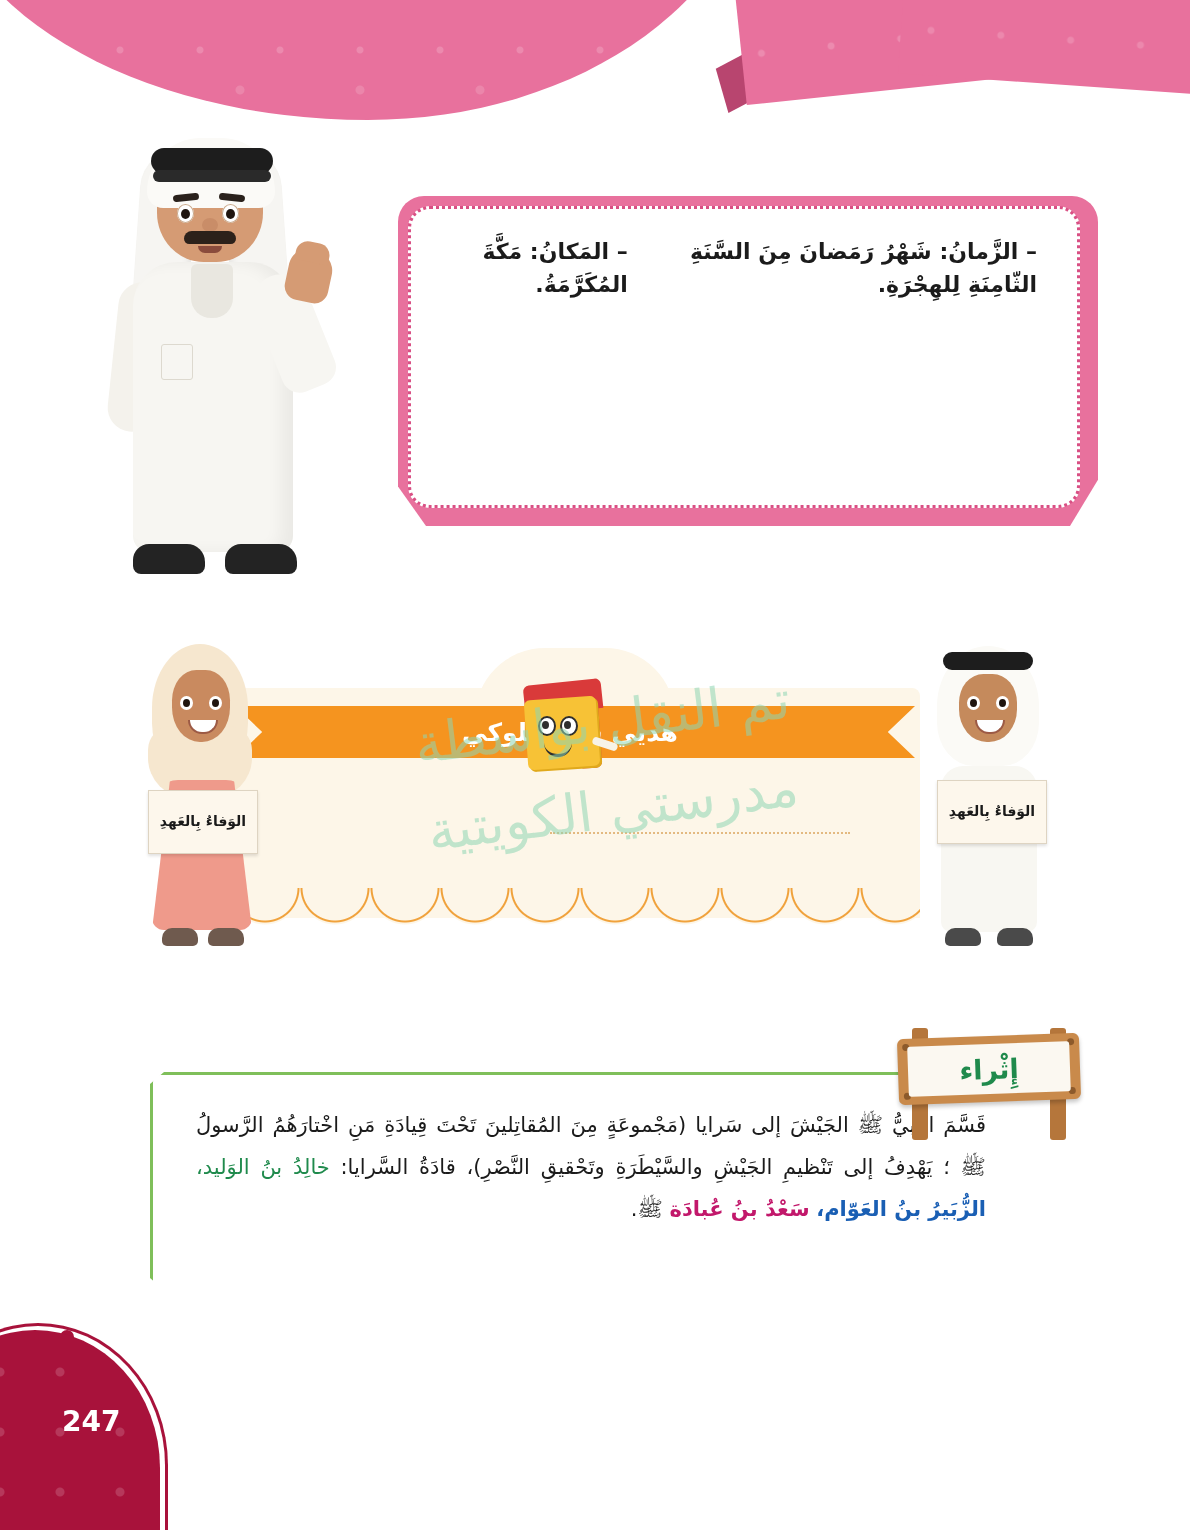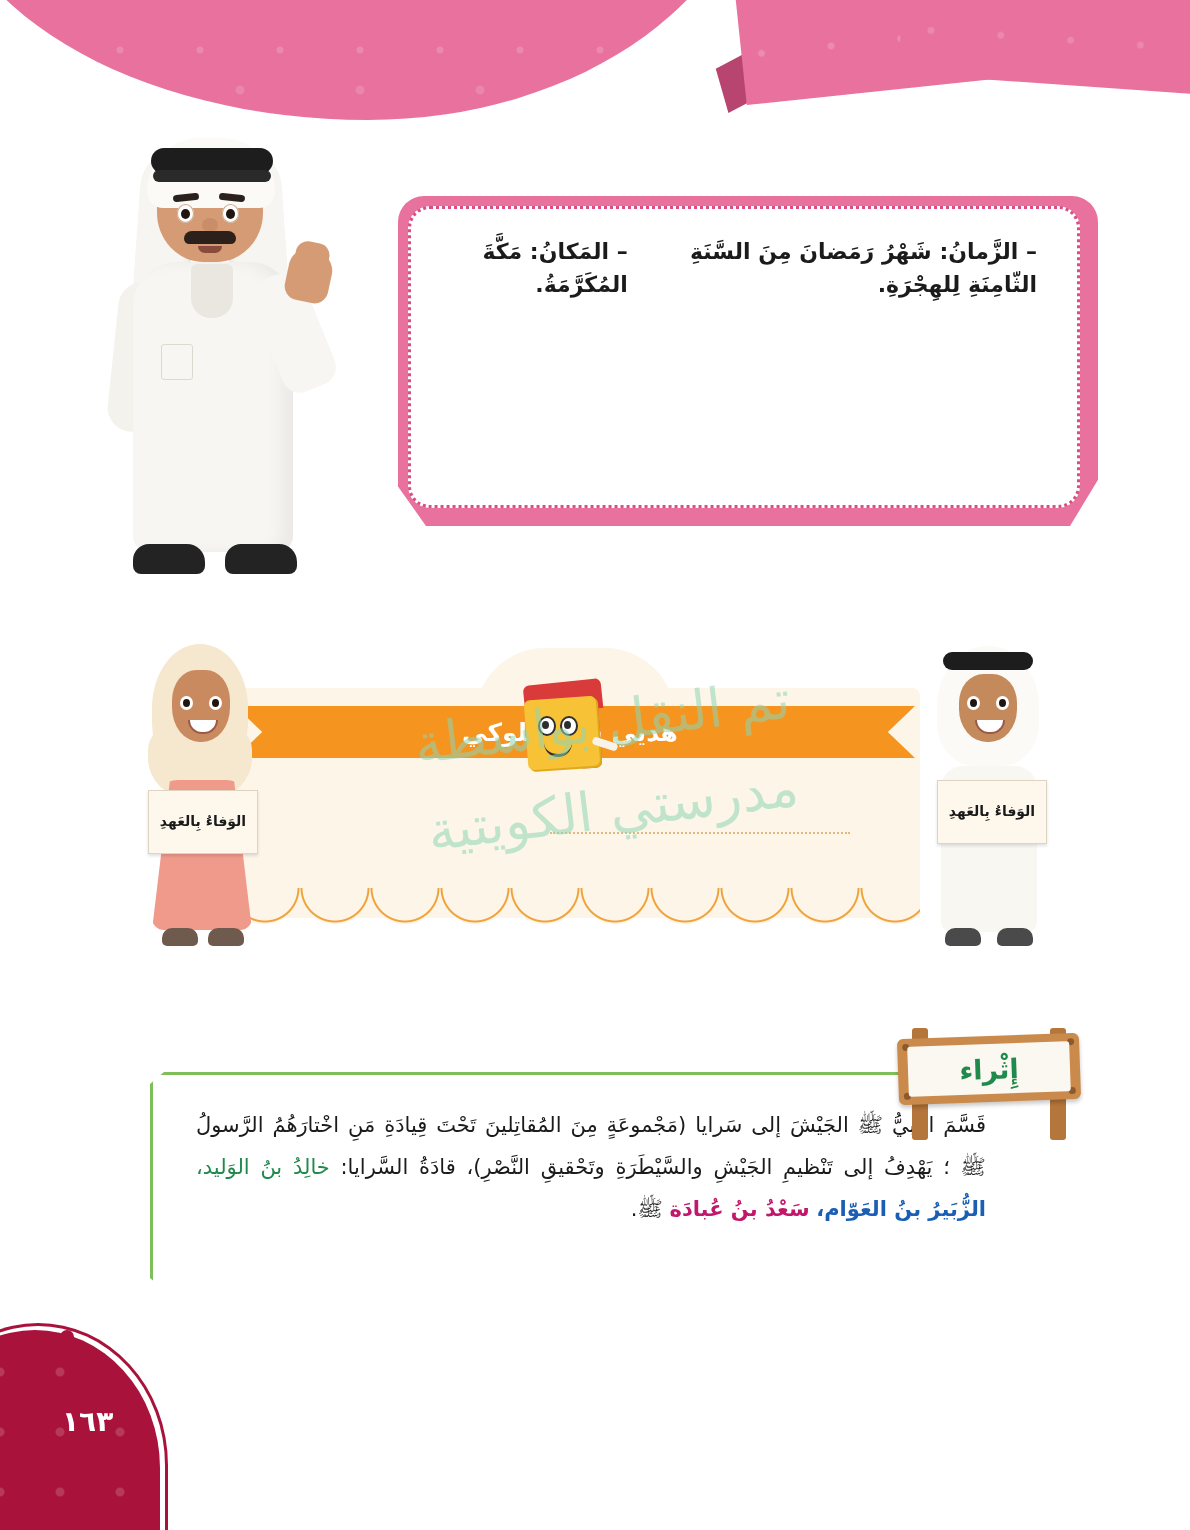--- a/index.html
+++ b/index.html
@@ -871,14 +871,14 @@
       <div class="sign-face">إِثْراء</div>
     </div>
   </div>
 </div>
 
 <div class="bottom-deco">
   <div class="bottom-spire"></div>
   <div class="bottom-outline"></div>
   <div class="bottom-dome"></div>
   <div class="bottom-dome-inner"></div>
-  <div class="page-num">١٦٣</div>
+  <div class="page-num">247</div>
 </div>
 
 </body></html>

